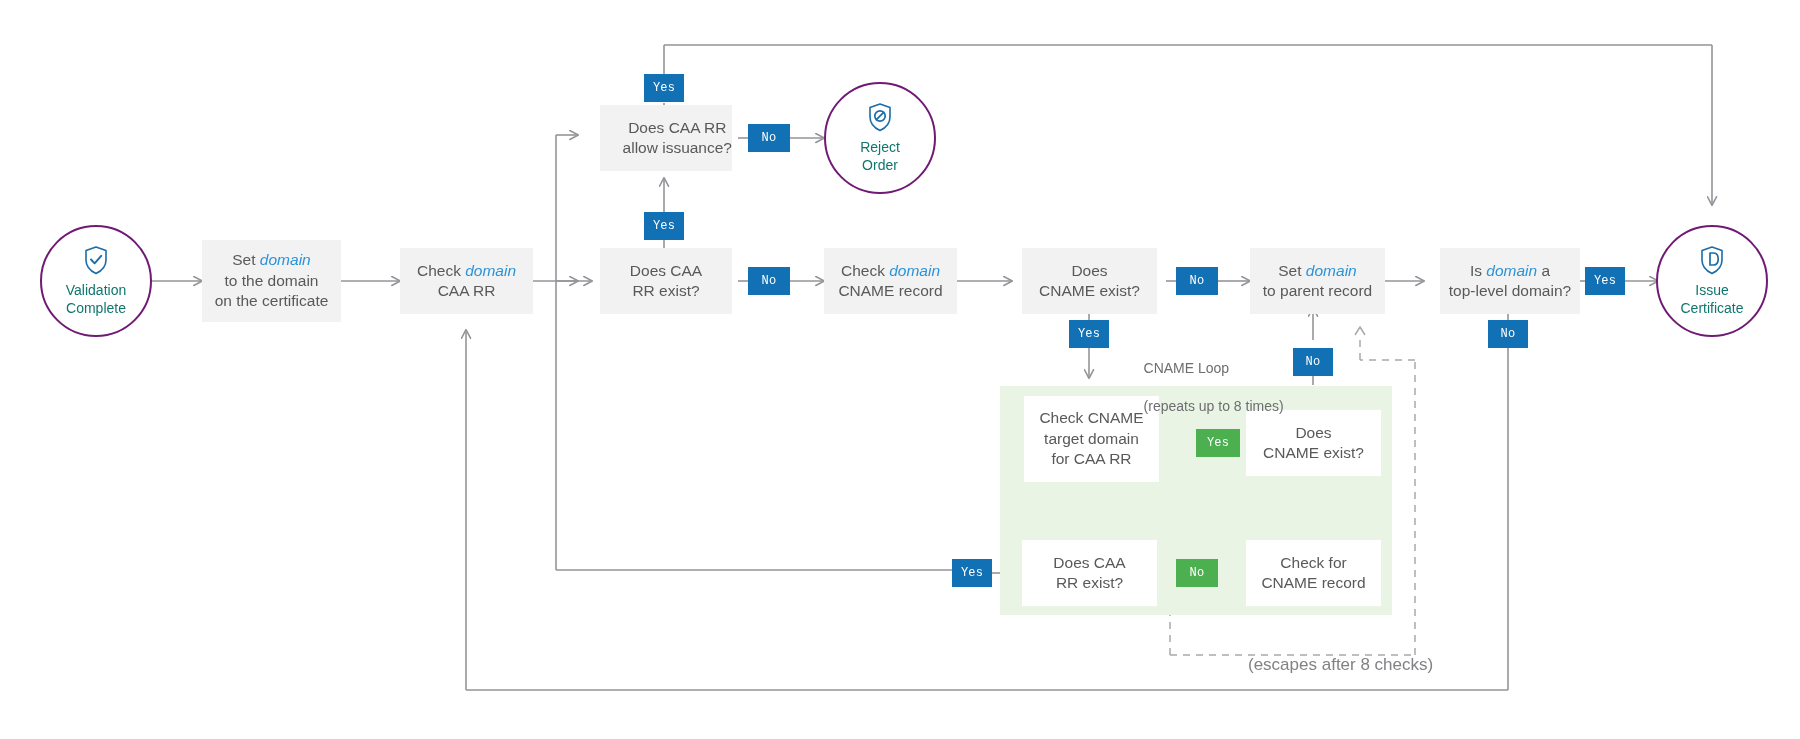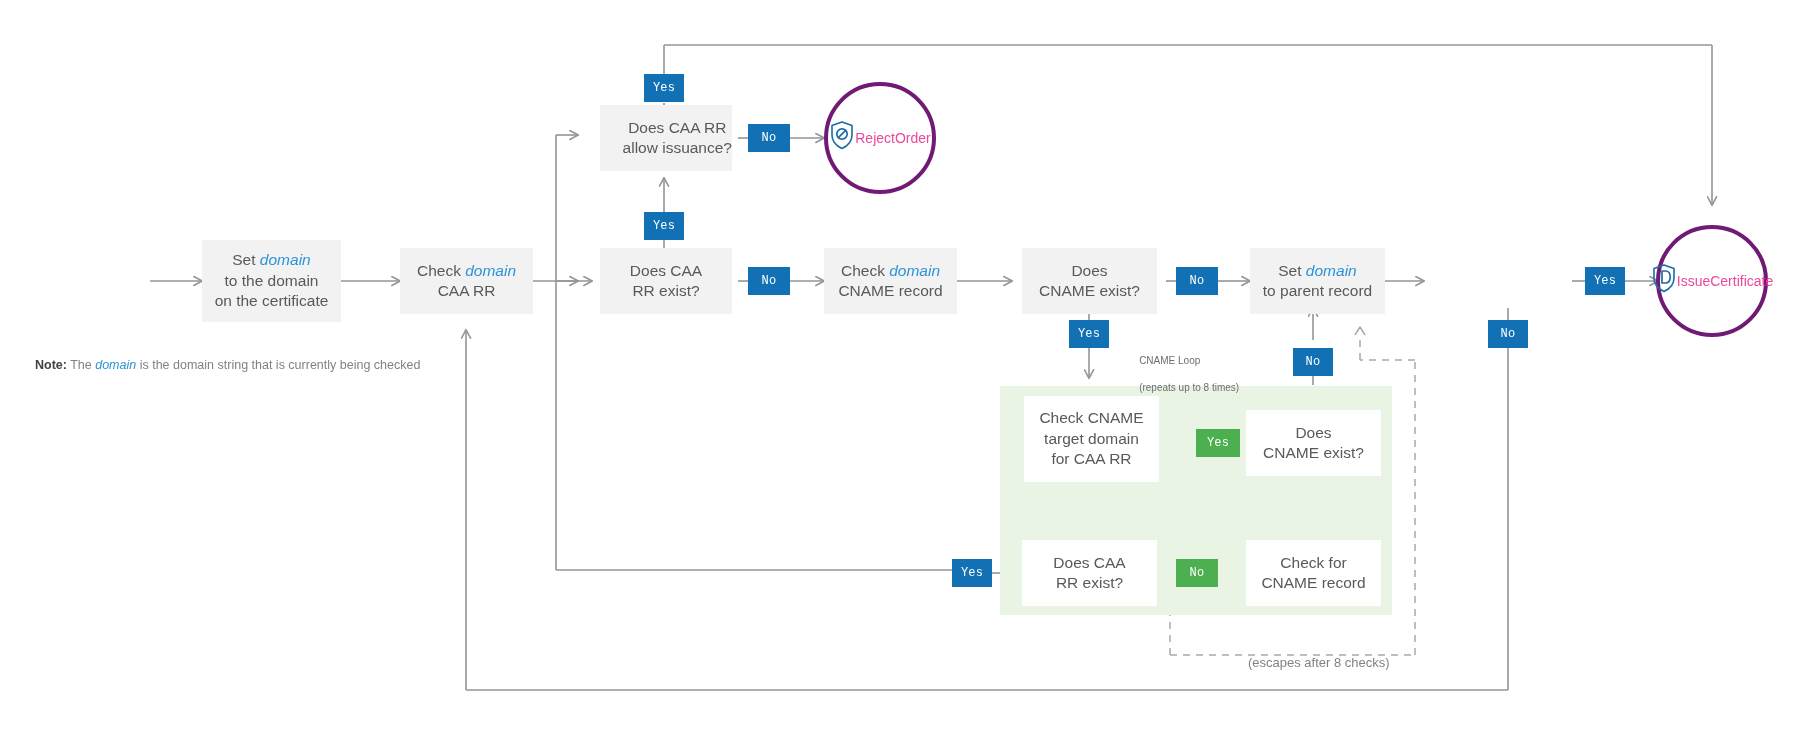--- a/index.html
+++ b/index.html
@@ -5,35 +5,35 @@
   html,body{margin:0;padding:0;background:#ffffff;}
   body{width:1800px;height:739px;position:relative;overflow:hidden;
        font-family:"Liberation Sans","DejaVu Sans",sans-serif;}
   #stage{position:absolute;left:0;top:0;width:1800px;height:739px;}
   svg#wires{position:absolute;left:0;top:0;width:1800px;height:739px;}
 
   .node{position:absolute;box-sizing:border-box;display:flex;align-items:center;
         justify-content:center;text-align:center;color:#58595b;line-height:1.32;}
   .proc{background:#f2f2f2;font-size:15.5px;}
   .proc.white{background:#ffffff;}
-  .term{border:4px solid #701a75;border-radius:50%;background:#ffffff;
-        flex-direction:row;font-size:14px;color:#ec4899;}
+  .term{border:2px solid #701a75;border-radius:50%;background:#ffffff;
+        flex-direction:column;font-size:14px;color:#0f766e;}
   .term .glyph{margin-bottom:6px;display:block;line-height:0;}
 
   .badge{position:absolute;box-sizing:border-box;display:flex;align-items:center;
          justify-content:center;color:#ffffff;font-size:12px;font-weight:400;
          letter-spacing:.2px;font-family:Liberation Mono, monospace;}
   .badge.blue{background:#1271b5;}
   .badge.green{background:#4caf50;}
 
   .em{color:#2b93d8;font-style:italic;}
   .note{position:absolute;font-size:12.5px;color:#808285;white-space:nowrap;}
   .note b{color:#414042;font-weight:bold;}
-  .caption{position:absolute;font-size:10px;color:#6d6e71;line-height:1.35;white-space:pre;}
-  .escape{position:absolute;font-size:13px;color:#808285;white-space:nowrap;}
+  .caption{position:absolute;font-size:14px;color:#6d6e71;line-height:1.35;white-space:pre;}
+  .escape{position:absolute;font-size:17px;color:#808285;white-space:nowrap;}
 
   .loopbox{position:absolute;background:#e9f4e4;}
 </style>
 </head>
 <body>
 
 <div id="stage">
 
   <svg id="wires" viewBox="0 0 1800 739">
     <defs>
@@ -117,20 +117,30 @@
       <line x1="1415" y1="360" x2="1360" y2="360"></line>
       <line x1="1360" y1="360" x2="1360" y2="335"></line>
     </g>
     <g stroke="#a7a9ac" stroke-width="1.5" fill="none">
       <path d="M1355.3,334.5 L1360,327 L1364.7,334.5" stroke-linecap="round" stroke-linejoin="round"></path>
     </g>
   </svg>
 
   <div class="loopbox" style="left:1000px;top:386px;width:392px;height:229px;"></div>
 
+  <div class="node term" style="left:40px;top:225px;width:112px;height:112px;">
+    <span class="glyph">
+      <svg width="26" height="30" viewBox="0 0 26 30" aria-hidden="true">
+        <path d="M13 2 L23 5.5 V15 C23 21.5 18.5 26 13 28.5 C7.5 26 3 21.5 3 15 V5.5 Z" fill="none" stroke="#1b6ca8" stroke-width="1.6" stroke-linejoin="round"></path>
+        <path d="M8 14.5 L11.6 18.3 L18.2 10.8" fill="none" stroke="#1b6ca8" stroke-width="1.9" stroke-linecap="round" stroke-linejoin="round"></path>
+      </svg>
+    </span>
+    <span>Validation</span>
+    <span>Complete</span>
+  </div>
 
   <div class="node proc" style="left:202px;top:240px;width:139px;height:82px;">
     <div>
       <span>Set </span><span class="em">domain</span><br>
       <span>to the domain</span><br>
       <span>on the certificate</span>
     </div>
   </div>
 
   <div class="node proc" style="left:400px;top:248px;width:133px;height:66px;">
@@ -180,20 +190,26 @@
     </div>
   </div>
 
   <div class="node proc" style="left:1250px;top:248px;width:135px;height:66px;">
     <div>
       <span>Set </span><span class="em">domain</span><br>
       <span>to parent record</span>
     </div>
   </div>
 
+  <div class="node proc" style="left:1440px;top:248px;width:140px;height:66px;">
+    <div>
+      <span>Is </span><span class="em">domain</span><span> a</span><br>
+      <span>top-level domain?</span>
+    </div>
+  </div>
 
   <div class="node term" style="left:1656px;top:225px;width:112px;height:112px;">
     <span class="glyph">
       <svg width="26" height="30" viewBox="0 0 26 30" aria-hidden="true">
         <path d="M13 2 L23 5.5 V15 C23 21.5 18.5 26 13 28.5 C7.5 26 3 21.5 3 15 V5.5 Z" fill="none" stroke="#1b6ca8" stroke-width="1.6" stroke-linejoin="round"></path>
         <path d="M11 8 H14.5 C17.5 8 19.2 10.4 19.2 14 C19.2 17.6 17.5 20 14.5 20 H11 Z" fill="none" stroke="#1b6ca8" stroke-width="1.7" stroke-linejoin="round"></path>
       </svg>
     </span>
     <span>Issue</span>
     <span>Certificate</span>
@@ -241,17 +257,14 @@
   <div class="badge green" style="left:1176px;top:559px;width:42px;height:28px;">No</div>
   <div class="badge green" style="left:1196px;top:429px;width:44px;height:28px;">Yes</div>
 
   <div class="caption" style="left:1128px;top:340px;">
     <span>CNAME Loop</span><br>
     <span>(repeats up to 8 times)</span>
   </div>
 
   <div class="escape" style="left:1248px;top:655px;">(escapes after 8 checks)</div>
 
-  <div class="note" style="left:35px;top:358px;">
-    <b>Note:</b><span> The </span><span class="em">domain</span><span> is the domain string that is currently being checked</span>
-  </div>
 
 </div>
 
 </body></html>

